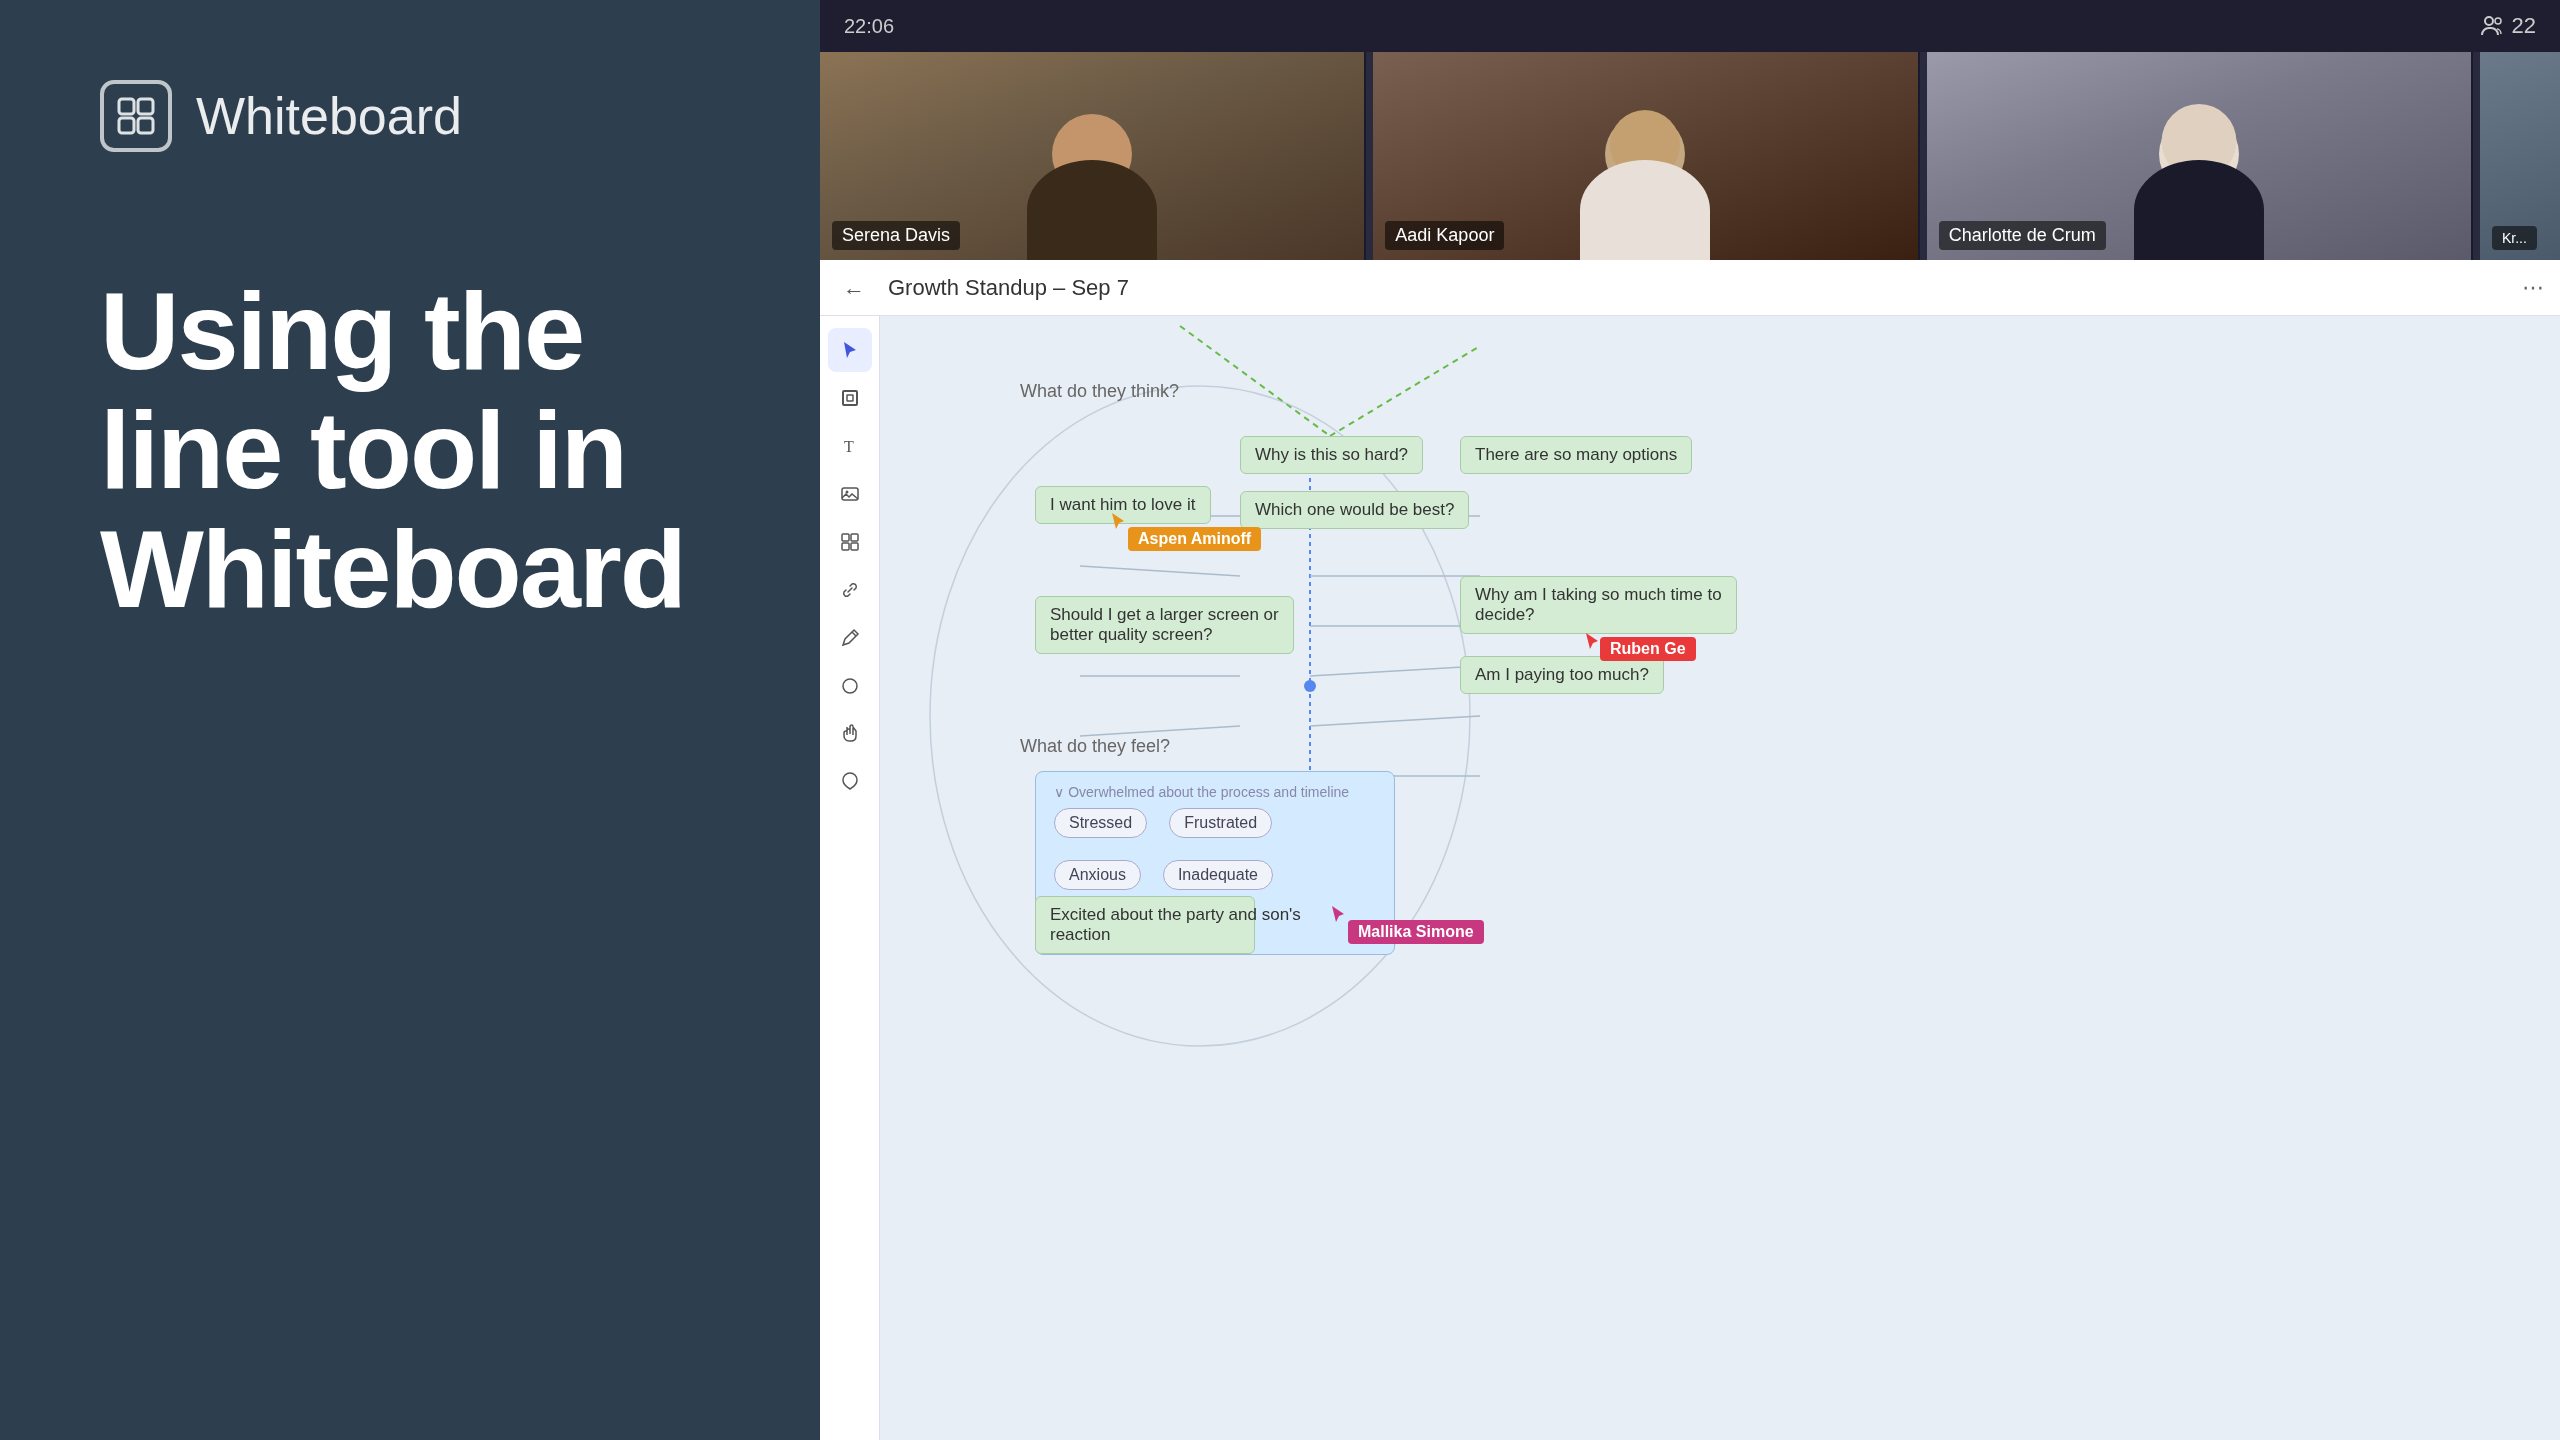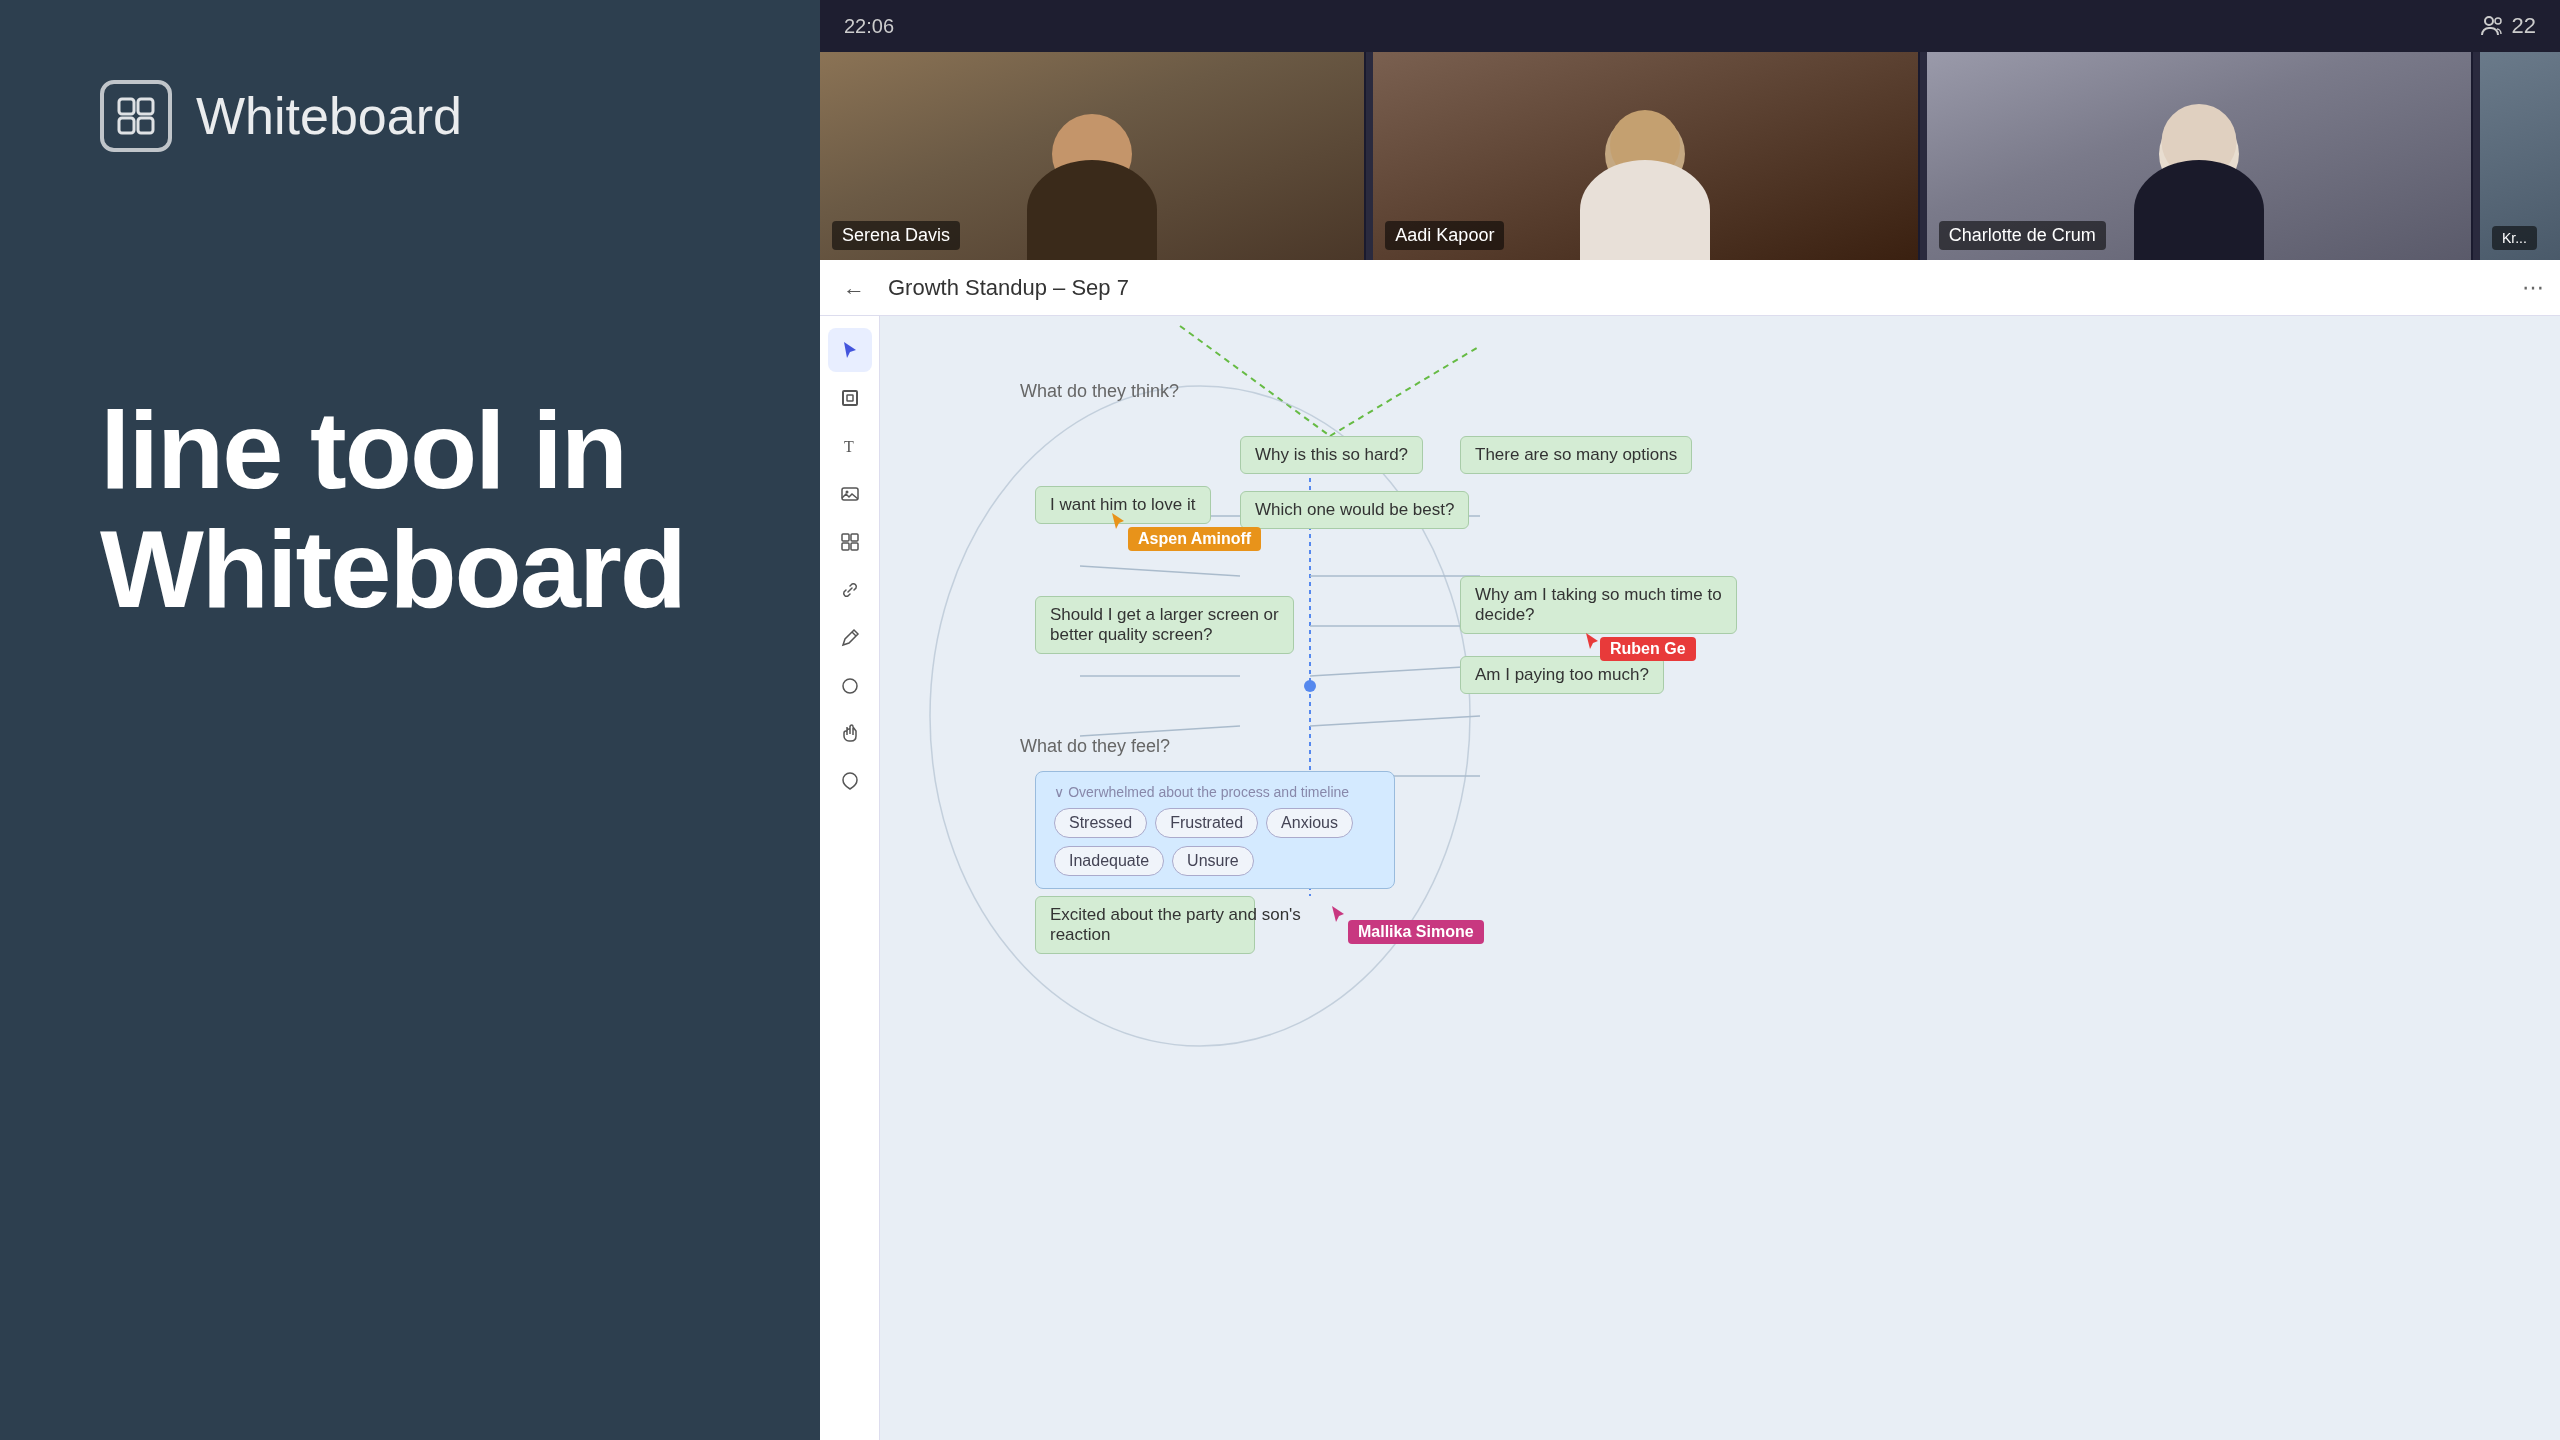--- a/index.html
+++ b/index.html
@@ -286,21 +286,21 @@
       color: #fff;
       font-weight: 600;
       margin-top: 16px;
     }
 
     .cursor-label-orange { background: #e8931a; }
 
     
     .emotion-chips {
       display: flex;
-      gap: 8px;
+      gap: 22px;
       flex-wrap: wrap;
     }
 
     .chip {
       padding: 5px 14px;
       border-radius: 20px;
       border: 1.5px solid #aac;
       font-size: 16px;
       color: #445;
       background: #f0f4fa;
@@ -368,21 +368,21 @@
         <rect x="4" y="4" width="15" height="15" rx="3" stroke="rgba(255,255,255,0.85)" stroke-width="3"></rect>
         <rect x="23" y="4" width="15" height="15" rx="3" stroke="rgba(255,255,255,0.85)" stroke-width="3"></rect>
         <rect x="4" y="23" width="15" height="15" rx="3" stroke="rgba(255,255,255,0.85)" stroke-width="3"></rect>
         <rect x="23" y="23" width="15" height="15" rx="3" stroke="rgba(255,255,255,0.85)" stroke-width="3"></rect>
       </svg>
     </div>
     <span class="logo-text">Whiteboard</span>
   </div>
 
   <div class="hero-title">
-    <br>
+    <span>Using the</span><br>
     <span>line tool in</span><br>
     <span>Whiteboard</span>
   </div>
 </div>
 
 <div class="right-panel">
 
   <div class="video-bar">
     <div class="video-bar-header">
       <span class="timer">22:06</span>

